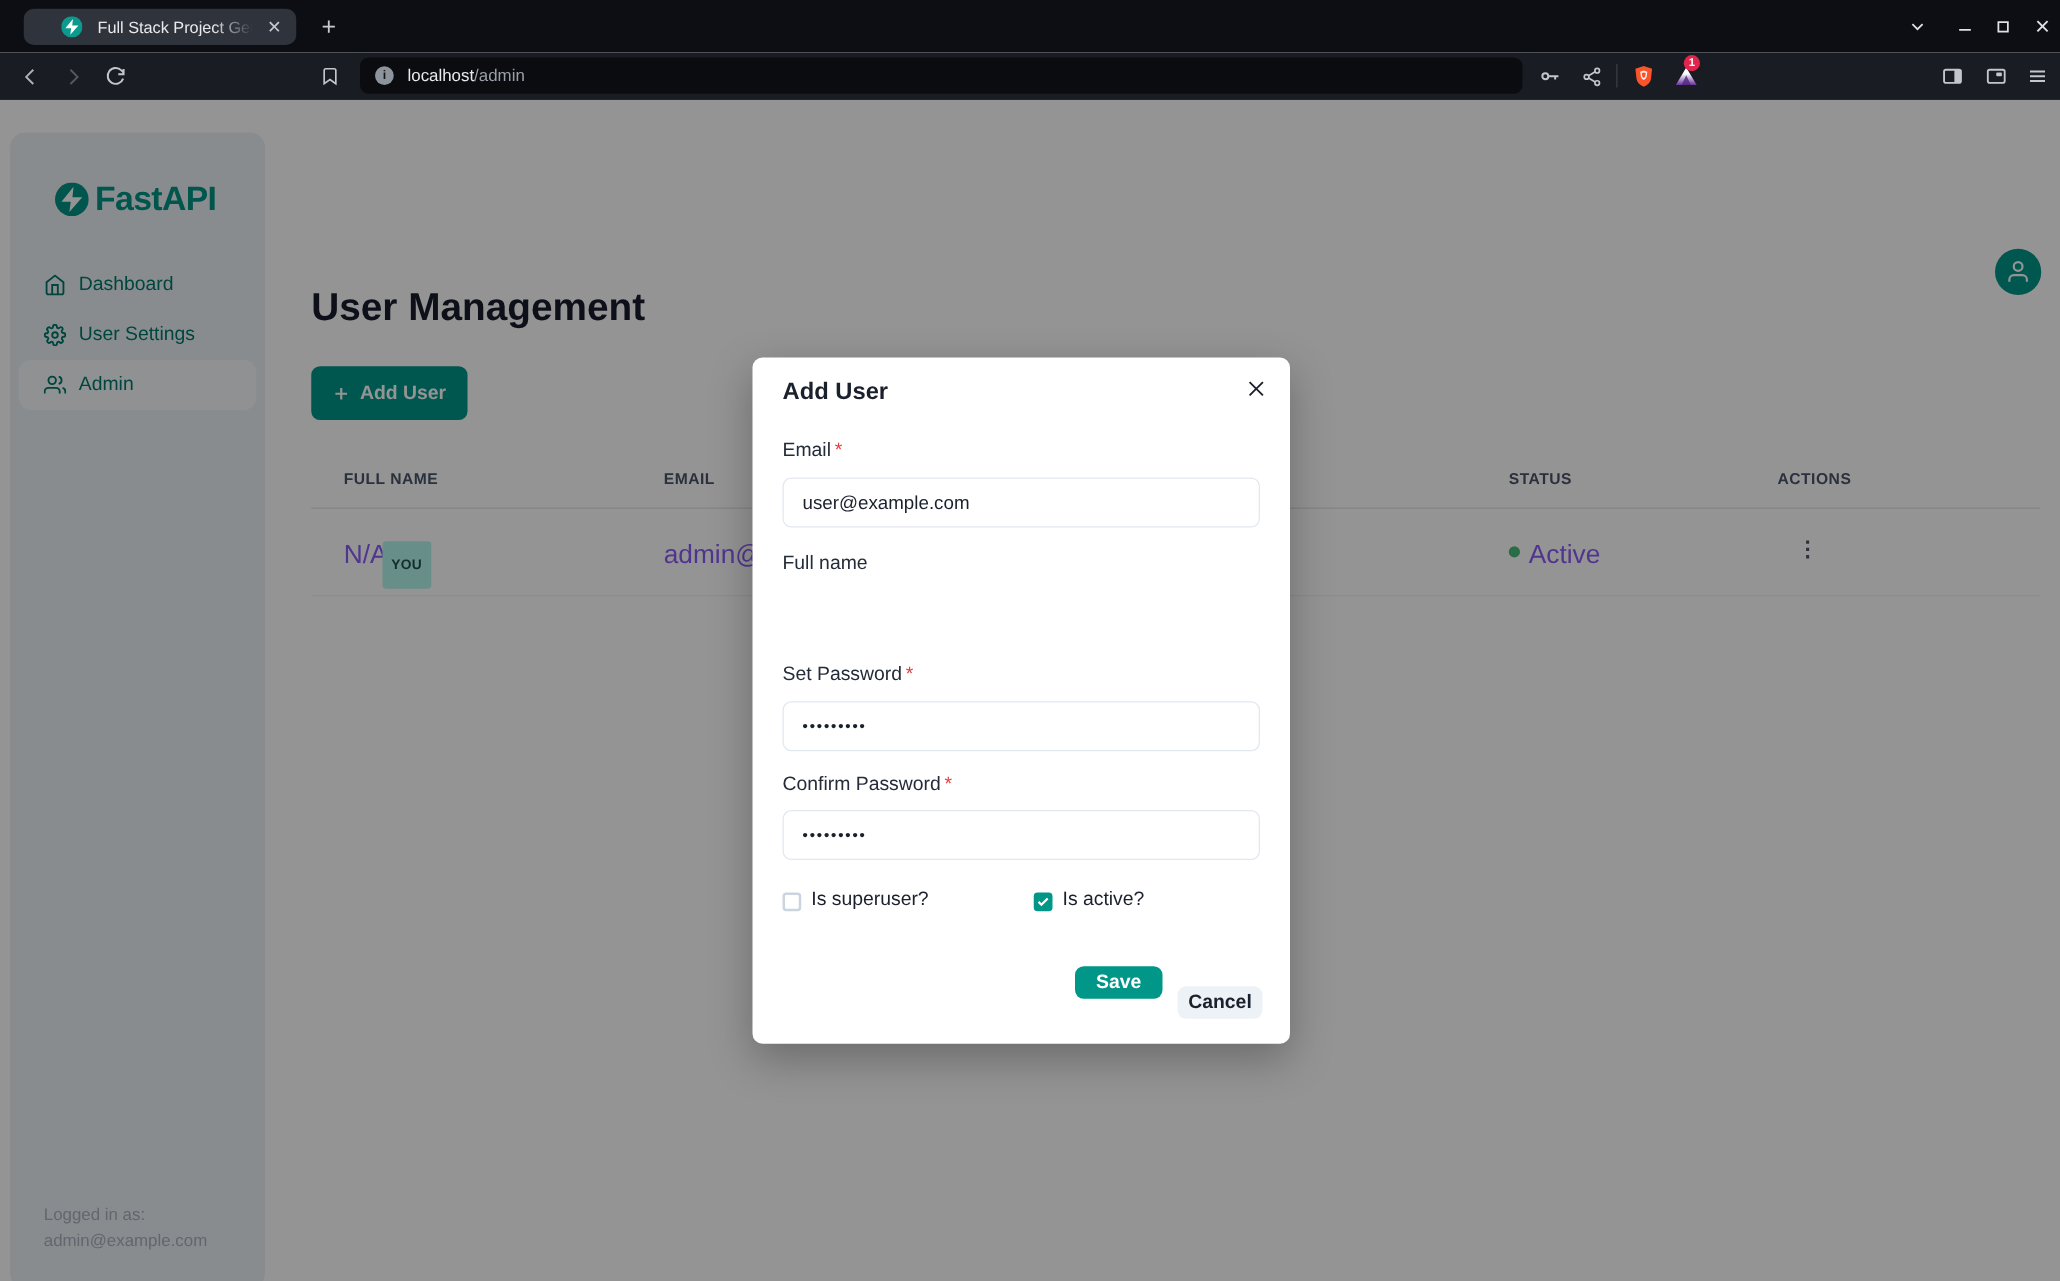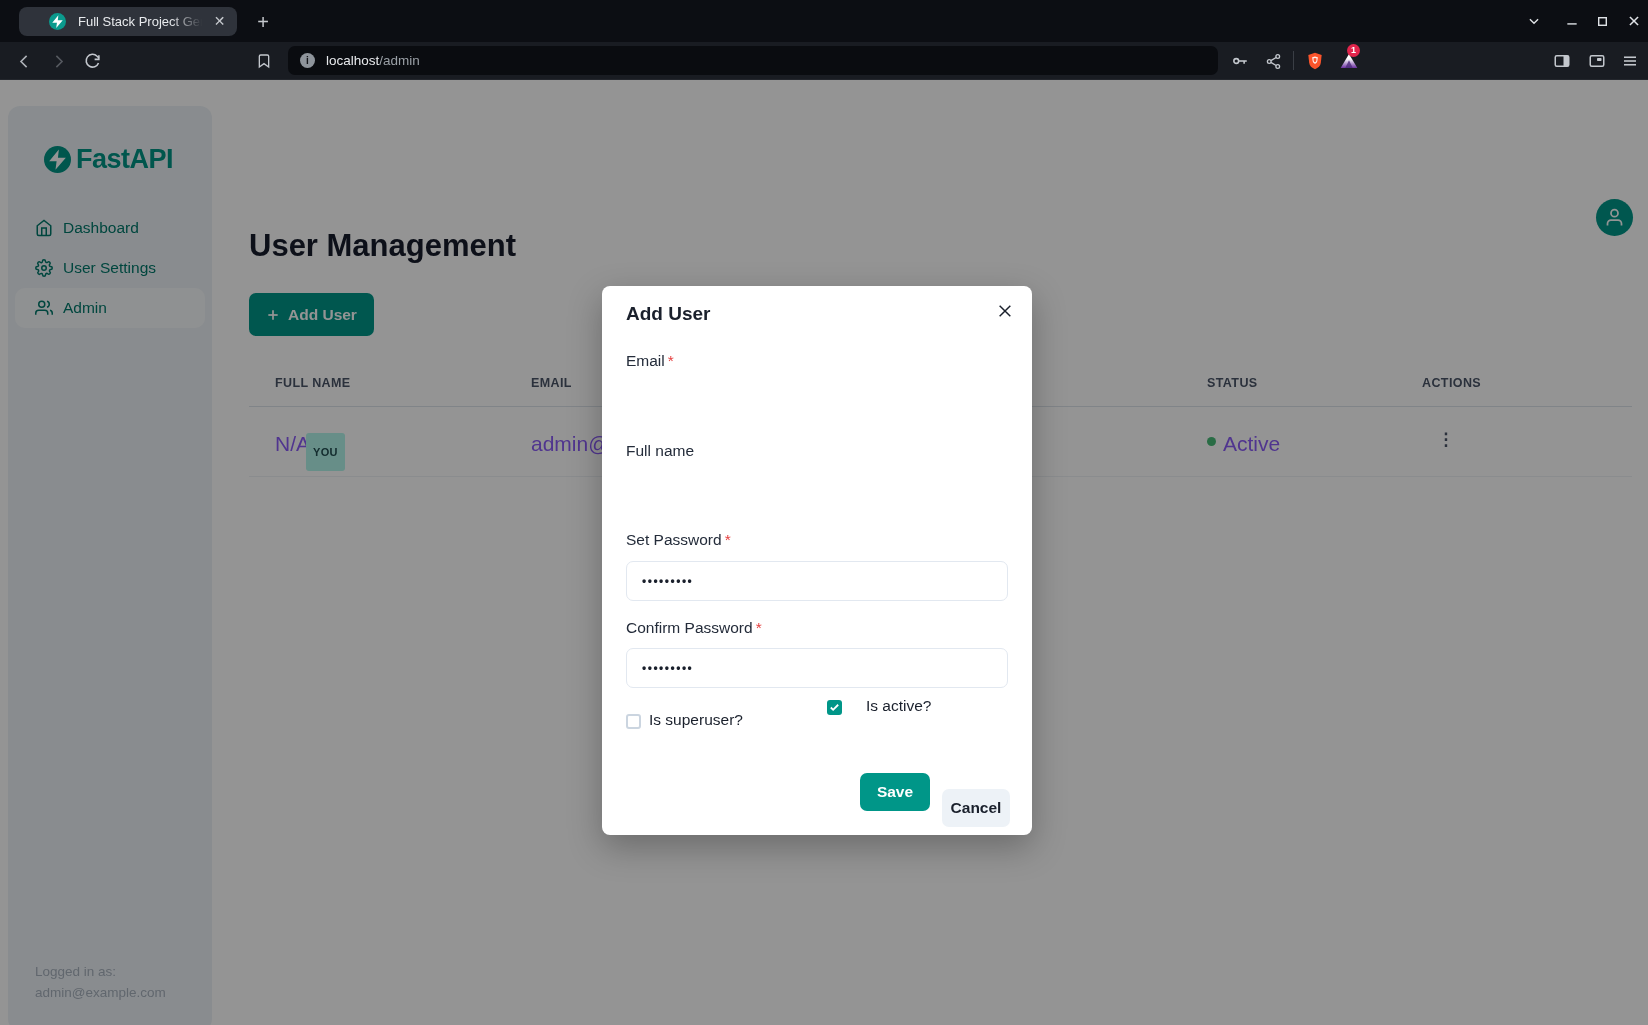--- a/index.html
+++ b/index.html
@@ -77,21 +77,21 @@
   .req { color:#e53e3e; margin-left:3px; }
   .m-input { position:absolute; left:24px; width:382px; height:40px; border:1px solid #e2e8f0; border-radius:7px;
              background:#fff; font-family:"Liberation Sans",sans-serif; font-size:15px; color:#1a202c;
              padding:0 15px; outline:none; }
   .m-input.pw { font-size:12px; letter-spacing:1.5px; font-weight:bold; }
   .chk-row { position:absolute; top:712px; display:flex; align-items:flex-end; }
   .chk-box { width:15px; height:15px; border-radius:3px; }
   .chk-off { border:2px solid #cbd5e0; background:#fff; }
   .chk-on  { background:#009688; display:flex; align-items:center; justify-content:center; }
   .chk-lbl { margin-left:8px; font-size:15.5px; color:#1a202c; }
-  .m-btn { position:absolute; top:487px; height:38px; border-radius:7px; font-size:15.5px; font-weight:bold;
+  .m-btn { position:absolute; top:487px; height:26px; border-radius:7px; font-size:15.5px; font-weight:bold;
            display:flex; align-items:center; justify-content:center; cursor:pointer; }
   .btn-save { left:258px; width:70px; background:#009688; color:#fff; }
   .btn-cancel { left:340px; width:68px; background:#edf2f7; color:#1a202c;margin-top:16px; }
 
   svg { display:block; }
 </style>
 </head>
 <body>
 
 <div id="screen">
@@ -299,34 +299,35 @@
   <div class="abs modal">
     <div class="m-title">Add User</div>
     <div class="m-close">
       <svg width="16" height="16" viewBox="0 0 24 24" stroke="currentColor" stroke-width="2.2">
           <line x1="4" y1="4" x2="20" y2="20"></line>
           <line x1="20" y1="4" x2="4" y2="20"></line>
         </svg>
     </div>
 
     <div class="m-label" style="top:66px;"><span>Email</span><span class="req">*</span></div>
+    <input class="m-input" style="top: 96px;" type="text" value="user@example.com">
 
     <div class="m-label" style="top:156px;"><span>Full name</span></div>
 
     <div class="m-label" style="top:245px;"><span>Set Password</span><span class="req">*</span></div>
     <input class="m-input pw" style="top: 275px;" type="text" value="•••••••••">
 
     <div class="m-label" style="top:333px;"><span>Confirm Password</span><span class="req">*</span></div>
     <input class="m-input pw" style="top: 362px;" type="text" value="•••••••••">
 
     <div class="chk-row" style="left:24px; top:425px;">
       <span class="chk-box chk-off"></span>
       <span class="chk-lbl">Is superuser?</span>
     </div>
-    <div class="chk-row" style="left:225px; top:411px;gap:16px;">
+    <div class="chk-row" style="left:225px; top:425px;">
       <span class="chk-box chk-on">
         <svg width="11" height="11" viewBox="0 0 24 24" fill="none" stroke="#fff" stroke-width="4">
             <polyline points="20 6 9 17 4 12"></polyline>
           </svg>
       </span>
       <span class="chk-lbl">Is active?</span>
     </div>
 
     <button class="m-btn btn-save" style="border:none;">Save</button>
     <button class="m-btn btn-cancel" style="border:none;">Cancel</button>

